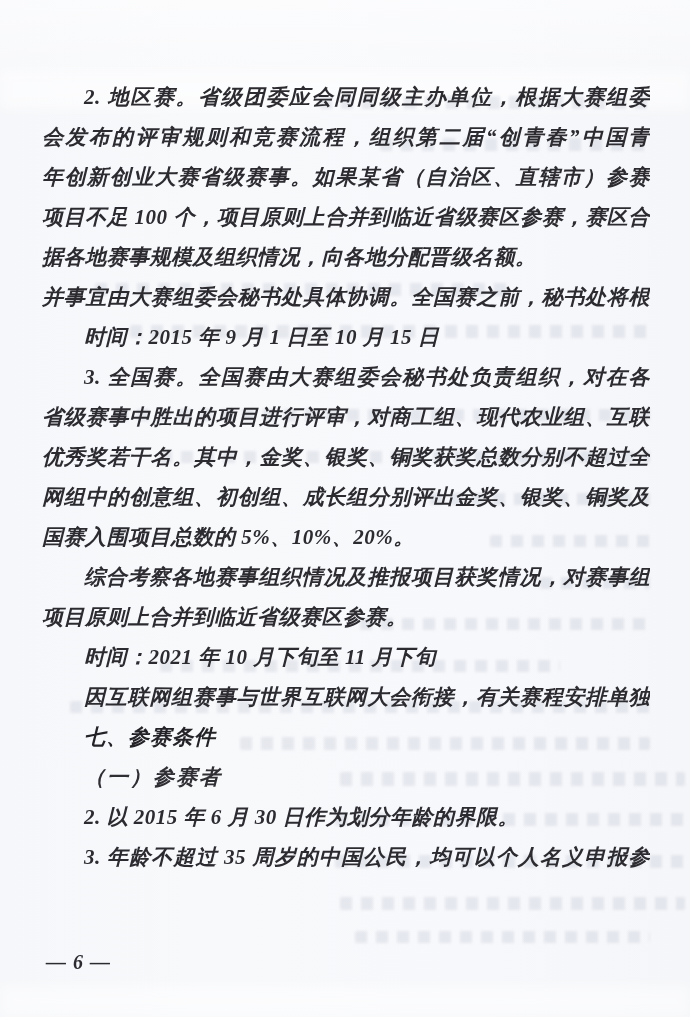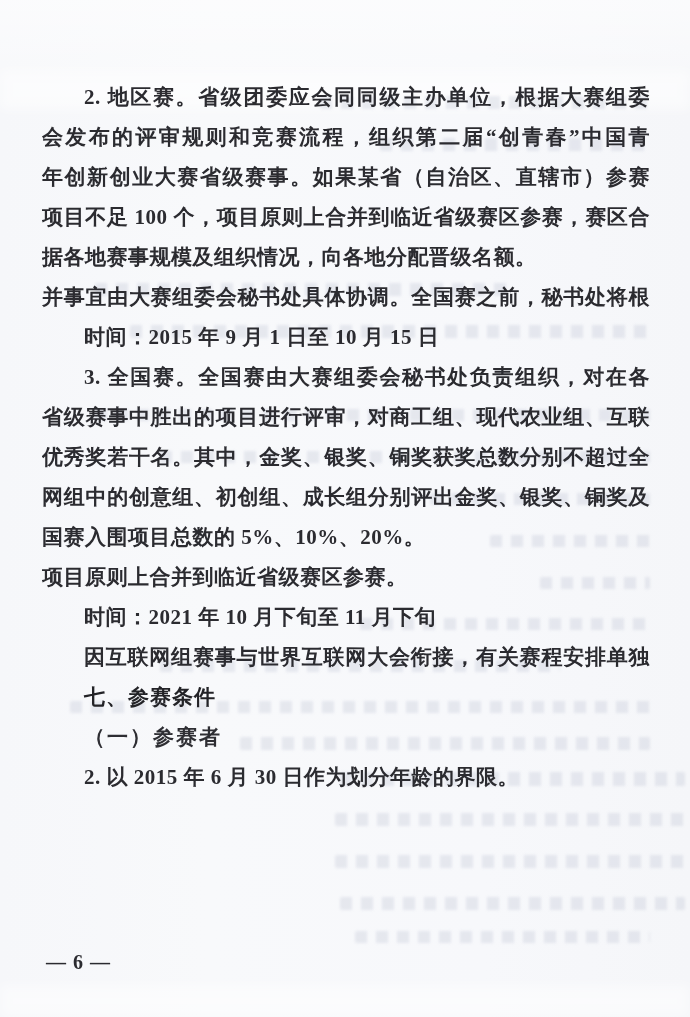--- a/index.html
+++ b/index.html
@@ -7,20 +7,21 @@
     width:690px;height:1017px;
     background:#fbfbfd;
     font-family:"Liberation Serif","DejaVu Serif",serif;
     overflow:hidden;
   }
   .page{
     position:relative;width:690px;height:1017px;overflow:hidden;
     background:
       linear-gradient(180deg, rgba(255,255,255,.55) 0%, rgba(255,255,255,0) 12%),
       linear-gradient(90deg, #f6f7fa 0%, #f8f9fb 30%, #f7f8fb 70%, #f5f6f9 100%);
+    font-style: italic;
   }
   
   .band{position:absolute;left:0;width:690px;background:rgba(255,255,255,.5);filter:blur(6px);}
   
   .bleed{
     position:absolute;
     background:repeating-linear-gradient(90deg,
       rgba(125,135,165,.30) 0px, rgba(125,135,165,.30) 12px,
       rgba(125,135,165,0) 12px, rgba(125,135,165,0) 21px);
     filter:blur(1.7px);
@@ -82,22 +83,24 @@
       <div class="line body fill">年创新创业大赛省级赛事。如果某省（自治区、直辖市）参赛</div>
       <div class="line body fill">项目不足 100 个，项目原则上合并到临近省级赛区参赛，赛区合</div>
       <div class="line body">据各地赛事规模及组织情况，向各地分配晋级名额。</div>
       <div class="line body fill">并事宜由大赛组委会秘书处具体协调。全国赛之前，秘书处将根</div>
       <div class="line body indent">时间：2015 年 9 月 1 日至 10 月 15 日</div>
       <div class="line body indent fill">3. 全国赛。全国赛由大赛组委会秘书处负责组织，对在各</div>
       <div class="line body fill">省级赛事中胜出的项目进行评审，对商工组、现代农业组、互联</div>
       <div class="line body fill">优秀奖若干名。其中，金奖、银奖、铜奖获奖总数分别不超过全</div>
       <div class="line body fill">网组中的创意组、初创组、成长组分别评出金奖、银奖、铜奖及</div>
       <div class="line body">国赛入围项目总数的 5%、10%、20%。</div>
+      <div class="line body indent fill">综合考察各地赛事组织情况及推报项目获奖情况，对赛事组</div>
       <div class="line body">项目原则上合并到临近省级赛区参赛。</div>
       <div class="line body indent">时间：2021 年 10 月下旬至 11 月下旬</div>
       <div class="line body indent fill">因互联网组赛事与世界互联网大会衔接，有关赛程安排单独</div>
       <div class="line heading indent">七、参赛条件</div>
       <div class="line subheading indent">（一）参赛者</div>
       <div class="line body indent">2. 以 2015 年 6 月 30 日作为划分年龄的界限。</div>
+      <div class="line body indent fill">3. 年龄不超过 35 周岁的中国公民，均可以个人名义申报参</div>
     </div>
 
   <div class="footer-page-number">— 6 —</div>
 </div>
 
 </body></html>

